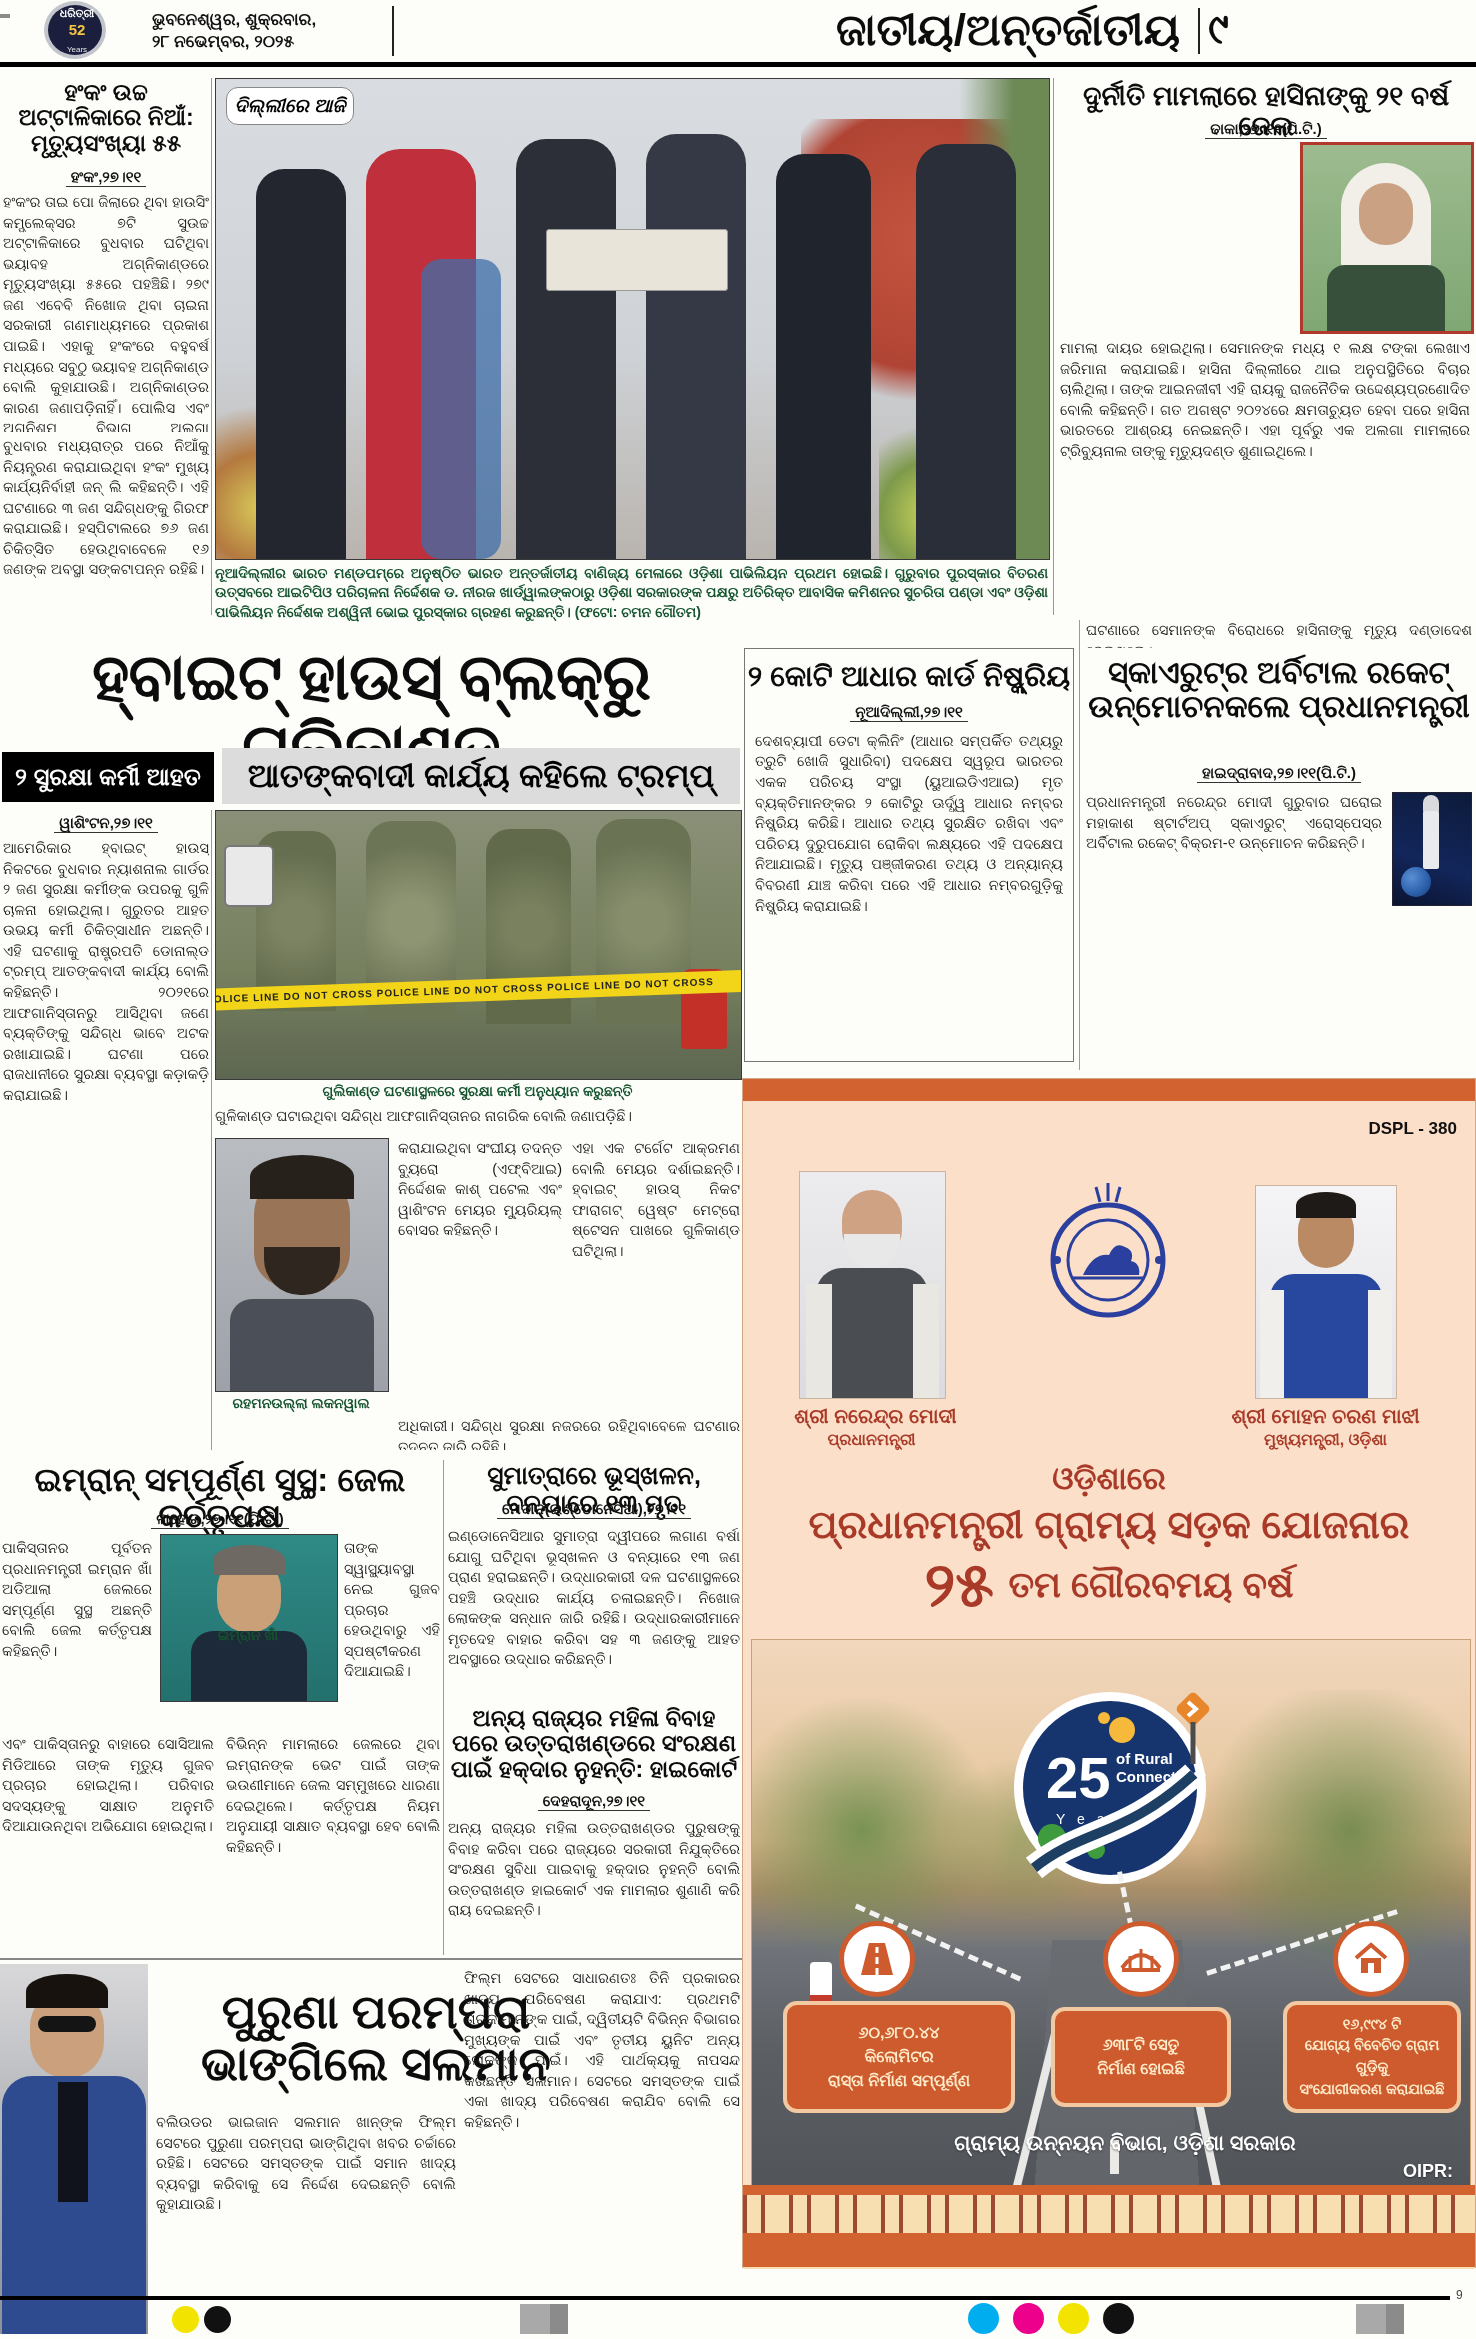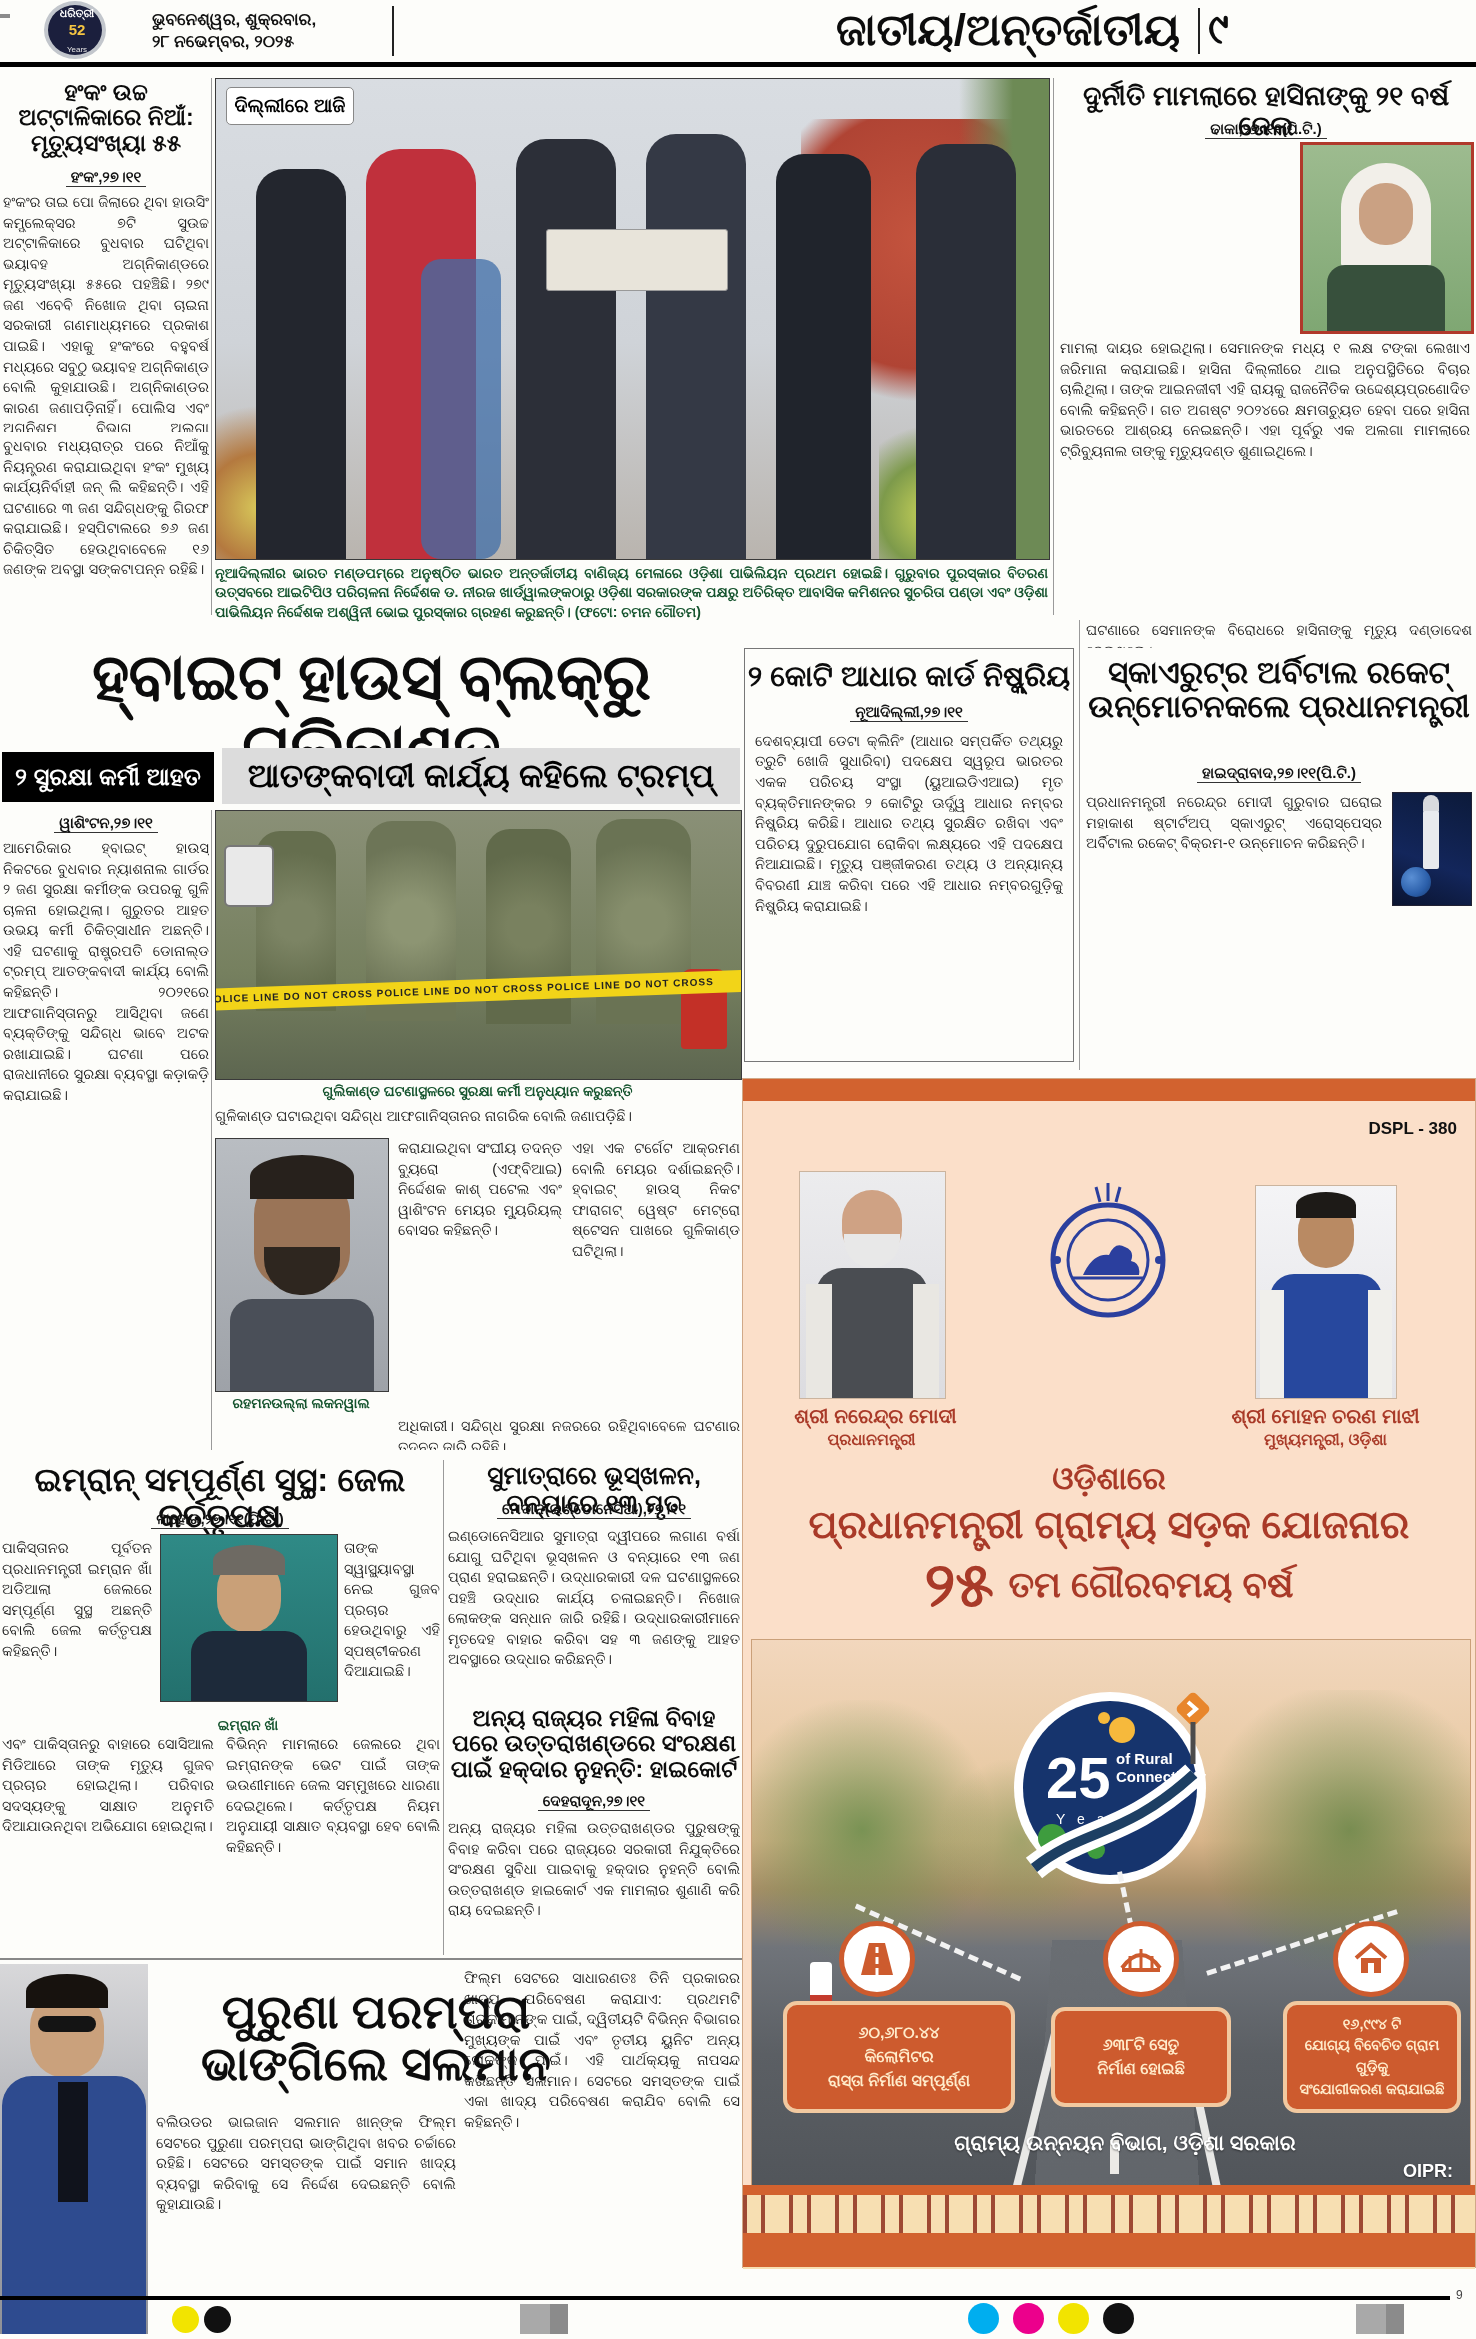--- a/index.html
+++ b/index.html
@@ -71,21 +71,21 @@
     <div style="position:absolute;left:0;bottom:0;width:110px;height:170px;background:radial-gradient(circle at 40% 70%,#d8c95a 0%,#b4793f 40%,rgba(0,0,0,0) 75%);"></div>
     <div style="position:absolute;right:60px;bottom:0;width:110px;height:150px;background:radial-gradient(circle at 50% 70%,#cfd85a 0%,#7d9a4b 45%,rgba(0,0,0,0) 75%);"></div>
     <div style="position:absolute;left:40px;top:90px;width:90px;height:390px;background:#23262e;border-radius:28px 28px 0 0;"></div>
     <div style="position:absolute;left:150px;top:70px;width:110px;height:410px;background:#c0303c;border-radius:34px 34px 0 0;"></div>
     <div style="position:absolute;left:205px;top:180px;width:80px;height:300px;background:#3f6ea8;border-radius:20px;opacity:.75;"></div>
     <div style="position:absolute;left:300px;top:60px;width:100px;height:420px;background:#2c2f38;border-radius:30px 30px 0 0;"></div>
     <div style="position:absolute;left:430px;top:55px;width:100px;height:425px;background:#343945;border-radius:30px 30px 0 0;"></div>
     <div style="position:absolute;left:560px;top:75px;width:95px;height:405px;background:#20242c;border-radius:28px 28px 0 0;"></div>
     <div style="position:absolute;left:700px;top:65px;width:100px;height:415px;background:#2a2e38;border-radius:30px 30px 0 0;"></div>
     <div style="position:absolute;left:330px;top:150px;width:180px;height:60px;background:#e8e4da;border:1px solid #999;border-radius:3px;"></div>
-    <div style="position:absolute;left:10px;top:8px;width:126px;height:36px;background:#fff;border:1px solid #888;border-radius:5px;display:flex;align-items:center;justify-content:center;font-weight:bold;font-size:19px;color:#000;">ଦିଲ୍ଲୀରେ ଆଜି</div>
+    <div style="position:absolute;left:10px;top:8px;width:126px;height:36px;background:#fff;border:1px solid #888;border-radius:12px;display:flex;align-items:center;justify-content:center;font-weight:bold;font-size:19px;color:#000;font-style:italic;">ଦିଲ୍ଲୀରେ ଆଜି</div>
   </div>
   <div class="abs cap" style="left:215px;top:564px;width:833px;text-align:justify;">ନୂଆଦିଲ୍ଲୀର ଭାରତ ମଣ୍ଡପମ୍‌ରେ ଅନୁଷ୍ଠିତ ଭାରତ ଅନ୍ତର୍ଜାତୀୟ ବାଣିଜ୍ୟ ମେଳାରେ ଓଡ଼ିଶା ପାଭିଲିୟନ ପ୍ରଥମ ହୋଇଛି। ଗୁରୁବାର ପୁରସ୍କାର ବିତରଣ ଉତ୍ସବରେ ଆଇଟିପିଓ ପରିଚାଳନା ନିର୍ଦ୍ଦେଶକ ଡ. ନୀରଜ ଖାର୍ଡ୍ୱାଲଙ୍କଠାରୁ ଓଡ଼ିଶା ସରକାରଙ୍କ ପକ୍ଷରୁ ଅତିରିକ୍ତ ଆବାସିକ କମିଶନର ସୁଚରିତା ପଣ୍ଡା ଏବଂ ଓଡ଼ିଶା ପାଭିଲିୟନ ନିର୍ଦ୍ଦେଶକ ଅଶ୍ୱିନୀ ଭୋଇ ପୁରସ୍କାର ଗ୍ରହଣ କରୁଛନ୍ତି। (ଫଟୋ: ଚମନ ଗୌତମ)</div>
 
   <div class="abs vline" style="left:1053px;top:78px;height:537px;"></div>
 
   <div class="abs hl ctr" style="left:1060px;top:82px;width:412px;font-size:27px;">ଦୁର୍ନୀତି ମାମଲାରେ ହାସିନାଙ୍କୁ ୨୧ ବର୍ଷ ଜେଲ</div>
   <div class="abs dateline" style="left:1060px;top:120px;width:412px;"><span>ଢାକା,୨୭।୧୧(ପି.ଟି.)</span></div>
   <div class="abs photo" style="left:1300px;top:142px;width:168px;height:186px;border:3px solid #b0392b;background:linear-gradient(180deg,#9dbb8f 0%,#7fa773 100%);">
     <div style="position:absolute;left:38px;top:18px;width:90px;height:110px;background:#f2efe9;border-radius:46px 46px 10px 10px;"></div>
     <div style="position:absolute;left:56px;top:38px;width:54px;height:62px;background:#caa183;border-radius:26px;"></div>
@@ -273,21 +273,21 @@
   </div>
 
   <div class="abs hl ctr" style="left:0;top:1462px;width:440px;font-size:33px;">ଇମ୍ରାନ୍ ସମ୍ପୂର୍ଣ୍ଣ ସୁସ୍ଥ: ଜେଲ କର୍ତ୍ତୃପକ୍ଷ</div>
   <div class="abs dateline" style="left:0;top:1510px;width:440px;"><span>ଲାହୋର,୨୭।୧୧(ପି.ଟି.)</span></div>
   <div class="abs body-txt" style="left:2px;top:1538px;width:150px;height:186px;">ପାକିସ୍ତାନର ପୂର୍ବତନ ପ୍ରଧାନମନ୍ତ୍ରୀ ଇମ୍ରାନ ଖାଁ ଅଡିଆଲା ଜେଲରେ ସମ୍ପୂର୍ଣ୍ଣ ସୁସ୍ଥ ଅଛନ୍ତି ବୋଲି ଜେଲ କର୍ତ୍ତୃପକ୍ଷ କହିଛନ୍ତି।</div>
   <div class="abs photo" style="left:160px;top:1534px;width:176px;height:166px;background:linear-gradient(180deg,#2f8a86 0%,#23706d 100%);">
     <div style="position:absolute;left:56px;top:22px;width:64px;height:76px;background:#c9a078;border-radius:32px;"></div>
     <div style="position:absolute;left:52px;top:10px;width:72px;height:30px;background:#6e6a63;border-radius:50% 50% 0 0;"></div>
     <div style="position:absolute;left:30px;top:96px;width:116px;height:70px;background:#1d2a3a;border-radius:22px 22px 0 0;"></div>
   </div>
-  <div class="abs cap ctr" style="left:160px;top:1716px;width:176px;">ଇମ୍ରାନ ଖାଁ</div>
+  <div class="abs cap ctr" style="left:160px;top:1626px;width:176px;">ଇମ୍ରାନ ଖାଁ</div>
   <div class="abs body-txt" style="left:344px;top:1538px;width:96px;height:186px;">ତାଙ୍କ ସ୍ୱାସ୍ଥ୍ୟାବସ୍ଥା ନେଇ ଗୁଜବ ପ୍ରଚାର ହେଉଥିବାରୁ ଏହି ସ୍ପଷ୍ଟୀକରଣ ଦିଆଯାଇଛି।</div>
   <div class="abs body-txt" style="left:2px;top:1734px;width:212px;height:218px;">ଏବଂ ପାକିସ୍ତାନରୁ ବାହାରେ ସୋସିଆଲ ମିଡିଆରେ ତାଙ୍କ ମୃତ୍ୟୁ ଗୁଜବ ପ୍ରଚାର ହୋଇଥିଲା। ପରିବାର ସଦସ୍ୟଙ୍କୁ ସାକ୍ଷାତ ଅନୁମତି ଦିଆଯାଉନଥିବା ଅଭିଯୋଗ ହୋଇଥିଲା।</div>
   <div class="abs body-txt" style="left:226px;top:1734px;width:214px;height:218px;">ବିଭିନ୍ନ ମାମଲାରେ ଜେଲରେ ଥିବା ଇମ୍ରାନଙ୍କ ଭେଟ ପାଇଁ ତାଙ୍କ ଭଉଣୀମାନେ ଜେଲ ସମ୍ମୁଖରେ ଧାରଣା ଦେଇଥିଲେ। କର୍ତ୍ତୃପକ୍ଷ ନିୟମ ଅନୁଯାୟୀ ସାକ୍ଷାତ ବ୍ୟବସ୍ଥା ହେବ ବୋଲି କହିଛନ୍ତି।</div>
 
   <div class="abs vline" style="left:443px;top:1460px;height:495px;"></div>
 
   <div class="abs hl ctr" style="left:448px;top:1462px;width:292px;font-size:25px;">ସୁମାତ୍ରାରେ ଭୂସ୍ଖଳନ, ବନ୍ୟାରେ ୧୩ ମୃତ</div>
   <div class="abs dateline" style="left:448px;top:1500px;width:292px;"><span>ମେଦାନ(ଇଣ୍ଡୋନେସିଆ),୨୭।୧୧</span></div>
   <div class="abs body-txt" style="left:448px;top:1526px;width:292px;height:172px;">ଇଣ୍ଡୋନେସିଆର ସୁମାତ୍ରା ଦ୍ୱୀପରେ ଲଗାଣ ବର୍ଷା ଯୋଗୁ ଘଟିଥିବା ଭୂସ୍ଖଳନ ଓ ବନ୍ୟାରେ ୧୩ ଜଣ ପ୍ରାଣ ହରାଇଛନ୍ତି। ଉଦ୍ଧାରକାରୀ ଦଳ ଘଟଣାସ୍ଥଳରେ ପହଞ୍ଚି ଉଦ୍ଧାର କାର୍ଯ୍ୟ ଚଳାଇଛନ୍ତି। ନିଖୋଜ ଲୋକଙ୍କ ସନ୍ଧାନ ଜାରି ରହିଛି। ଉଦ୍ଧାରକାରୀମାନେ ମୃତଦେହ ବାହାର କରିବା ସହ ୩ ଜଣଙ୍କୁ ଆହତ ଅବସ୍ଥାରେ ଉଦ୍ଧାର କରିଛନ୍ତି।</div>
 

